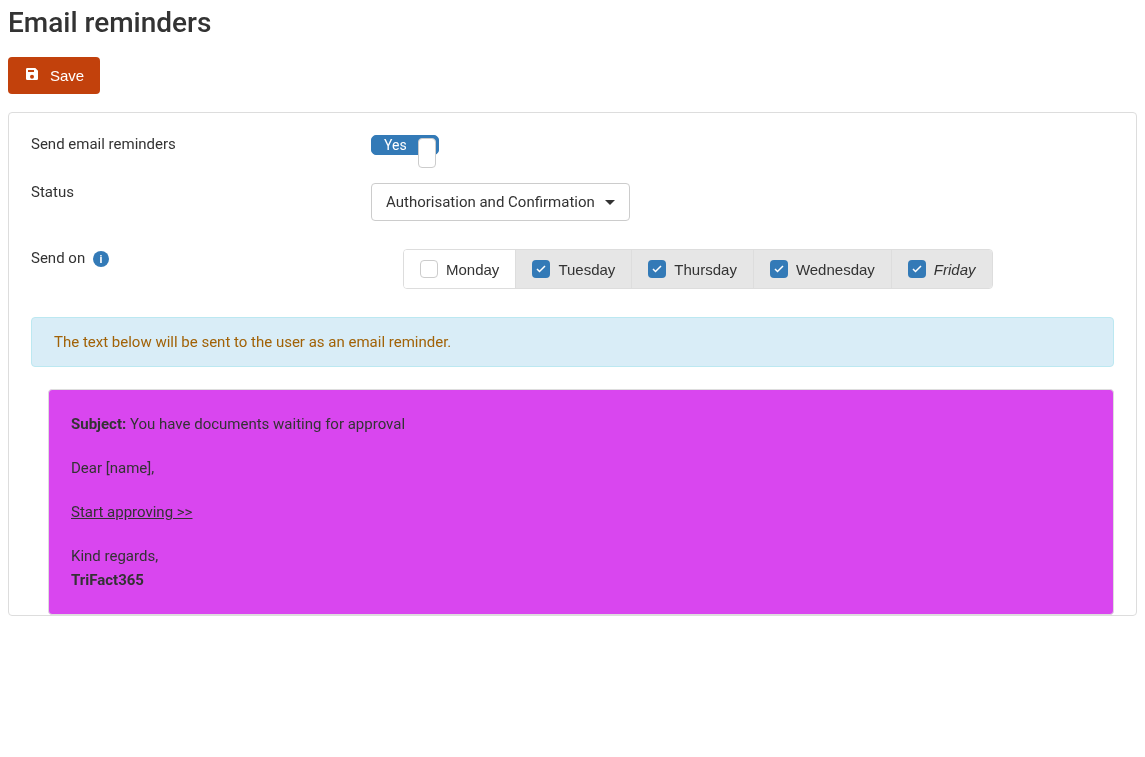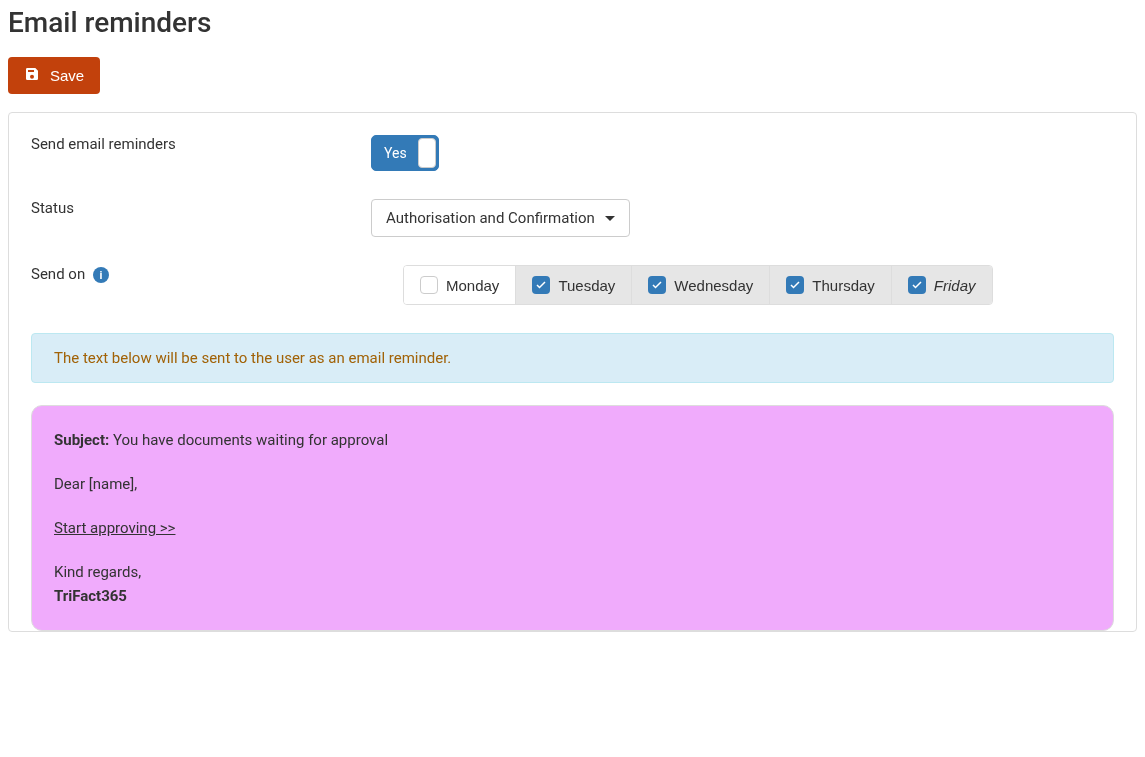--- a/index.html
+++ b/index.html
@@ -55,21 +55,21 @@
       color: #fff;
       font-size: 11px;
       font-weight: 700;
       margin-left: 4px;
       vertical-align: middle;
     }
     
     .toggle {
       position: relative;
       width: 68px;
-      height: 36px;
+      height: 20px;
       background: #337ab7;
       border: 1px solid #337ab7;
       border-radius: 5px;
       cursor: pointer;
       display: flex;
       align-items: center;
     }
     .toggle .toggle-label {
       color: #fff;
       font-size: 14px;
@@ -144,26 +144,27 @@
       background: #d9edf7;
       border: 1px solid #bce8f1;
       color: #a16207;
       border-radius: 4px;
       padding: 15px 22px;
       font-size: 15px;
       margin-bottom: 22px;
     }
     
     .email-preview {
-      background: #f0abfc;
+      background: #d946ef;
       border: 1px solid #ddd;
-      border-radius: 11px;
+      border-radius: 4px;
       padding: 22px;
       font-size: 15px;
       line-height: 1.6;
+      margin-left: 17px;
     }
     .email-preview .block { margin-bottom: 20px; }
     .email-preview .bold { font-weight: 700; }
     .email-preview .link { text-decoration: underline; cursor: pointer; }
   </style>
 </head>
 <body>
 
 
 
@@ -213,29 +214,29 @@
             </svg>
           </span>
           <span>Tuesday</span>
         </button>
         <button class="day-btn">
           <span class="day-check">
             <svg viewBox="0 0 24 24">
               <polyline points="4 12 9 17 20 6"></polyline>
             </svg>
           </span>
+          <span>Thursday</span>
+        </button>
+        <button class="day-btn">
+          <span class="day-check">
+            <svg viewBox="0 0 24 24">
+              <polyline points="4 12 9 17 20 6"></polyline>
+            </svg>
+          </span>
           <span>Wednesday</span>
-        </button>
-        <button class="day-btn">
-          <span class="day-check">
-            <svg viewBox="0 0 24 24">
-              <polyline points="4 12 9 17 20 6"></polyline>
-            </svg>
-          </span>
-          <span>Thursday</span>
         </button>
         <button class="day-btn">
           <span class="day-check">
             <svg viewBox="0 0 24 24">
               <polyline points="4 12 9 17 20 6"></polyline>
             </svg>
           </span>
           <span>Friday</span>
         </button>
       </div>

